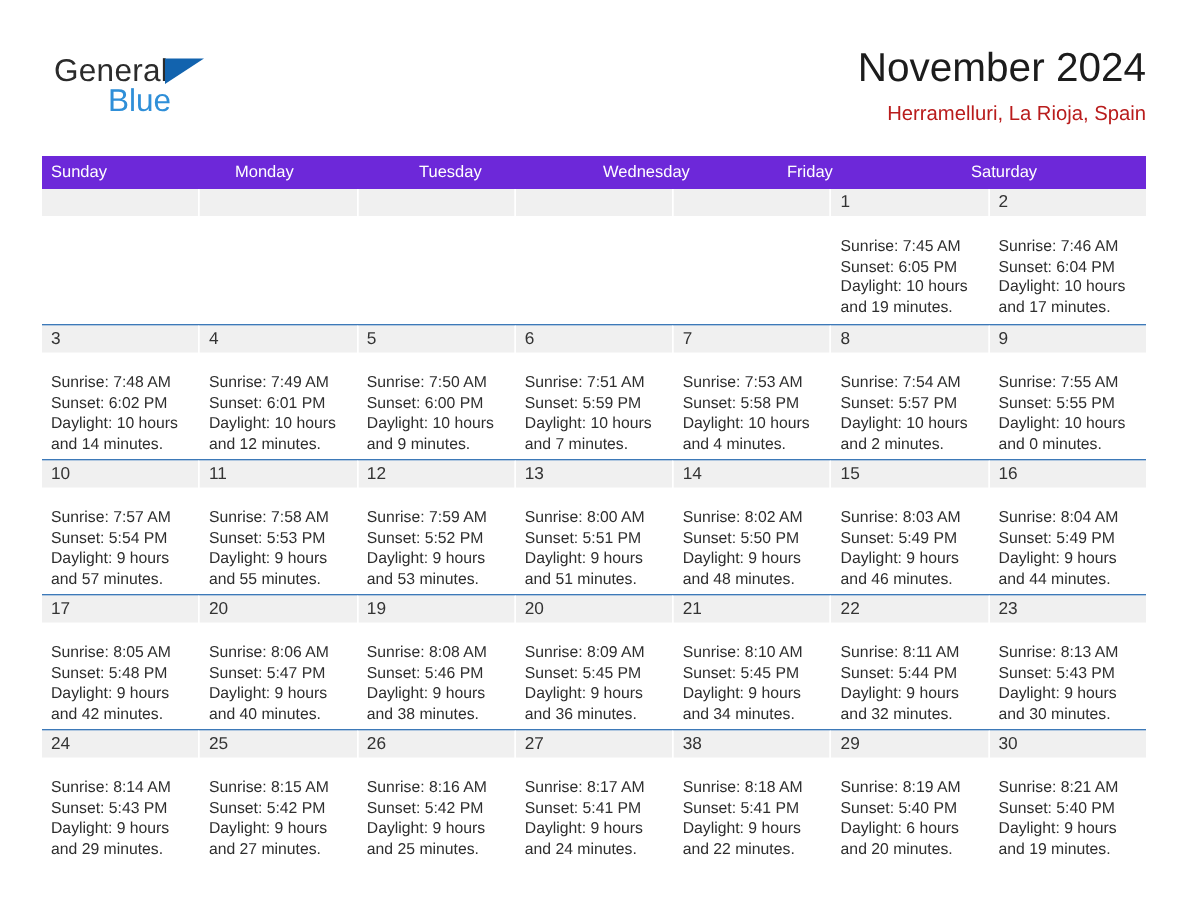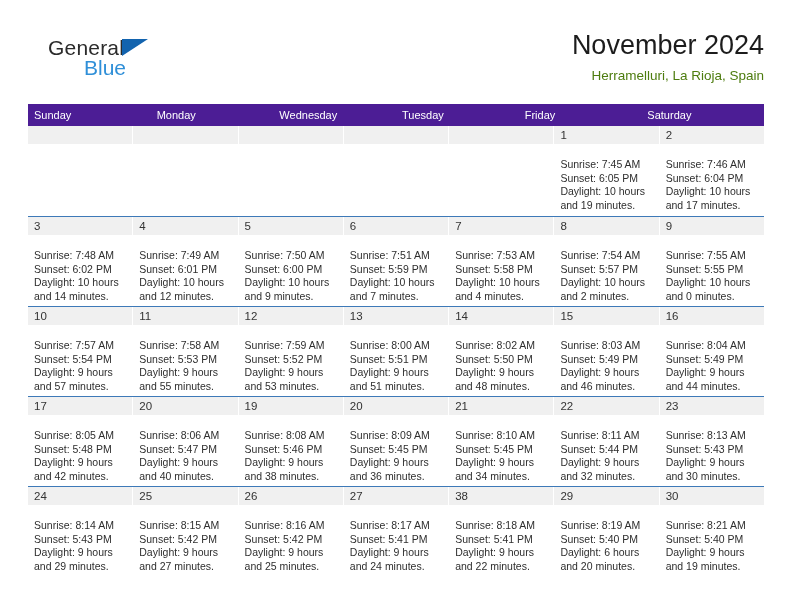--- a/index.html
+++ b/index.html
@@ -24,21 +24,21 @@
   
   .masthead {
     position: absolute;
     left: 28px;
     top: 28px;
     right: 28px;
     height: 72px;
   }
   .logo {
     position: absolute;
-    left: 20px;
+    left: 8px;
     top: 8px;
     width: 180px;
     height: 56px;
   }
   .logo-general {
     position: absolute;
     left: 0;
     top: 0;
     font-size: 21px;
     letter-spacing: 0.2px;
@@ -69,36 +69,36 @@
     text-align: right;
   }
   .cal-title {
     font-size: 27px;
     color: #1c1c1c;
     line-height: 34px;
     white-space: nowrap;
   }
   .cal-subtitle {
     font-size: 13.5px;
-    color: #4d7c0f;
+    color: #b91c1c;
     line-height: 20px;
     margin-top: 4px;
     white-space: nowrap;
   }
 
   
   .calendar {
     position: absolute;
     left: 28px;
     top: 104px;
     width: 736px;
   }
   .dow-row {
     display: flex;
-    background: #4c1d95;
+    background: #6d28d9;
     height: 22px;
   }
   .dow {
     flex: 1 1 0;
     color: #ffffff;
     font-size: 11px;
     line-height: 22px;
     padding-left: 6px;
     box-sizing: border-box;
     white-space: nowrap;
@@ -152,22 +152,22 @@
       <div class="cal-title">November 2024</div>
       <div class="cal-subtitle">Herramelluri, La Rioja, Spain</div>
     </div>
 
   </div>
 
   <div class="calendar">
     <div class="dow-row">
         <div class="dow">Sunday</div>
         <div class="dow">Monday</div>
+        <div class="dow">Tuesday</div>
         <div class="dow">Wednesday</div>
-        <div class="dow">Tuesday</div>
         <div class="dow">Friday</div>
         <div class="dow">Saturday</div>
       </div>
     <div id="weeks-container">
         <div class="week first">
           <div class="day-cell">
             <div class="daynum-band"></div>
           </div>
           <div class="day-cell">
             <div class="daynum-band"></div>

